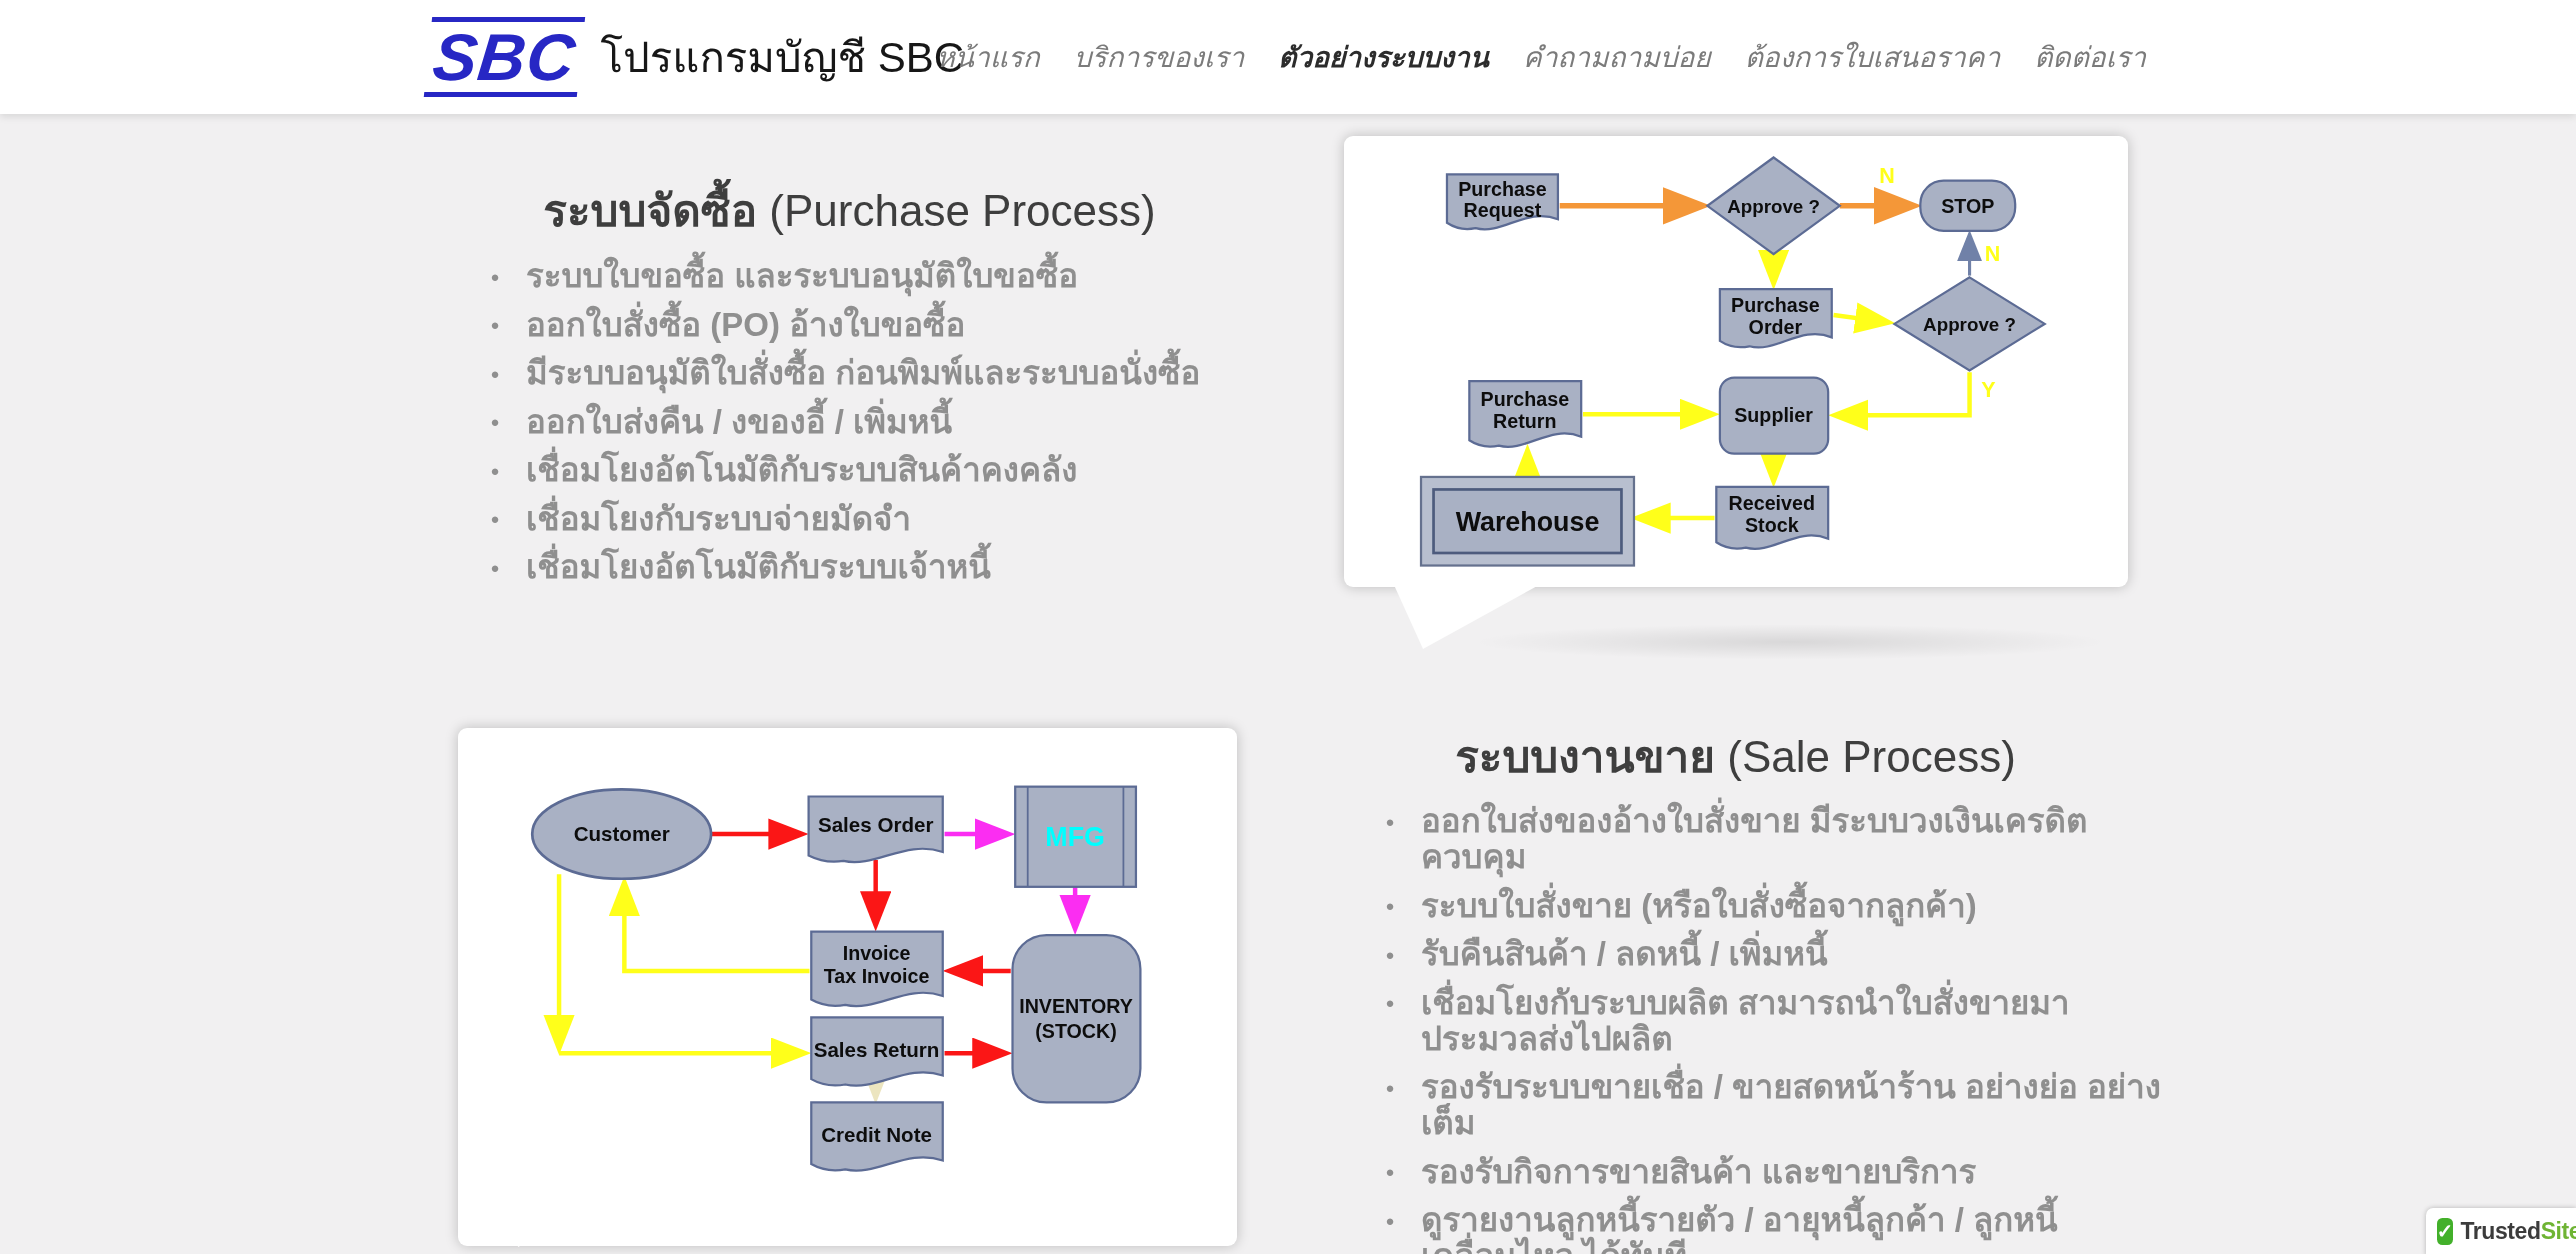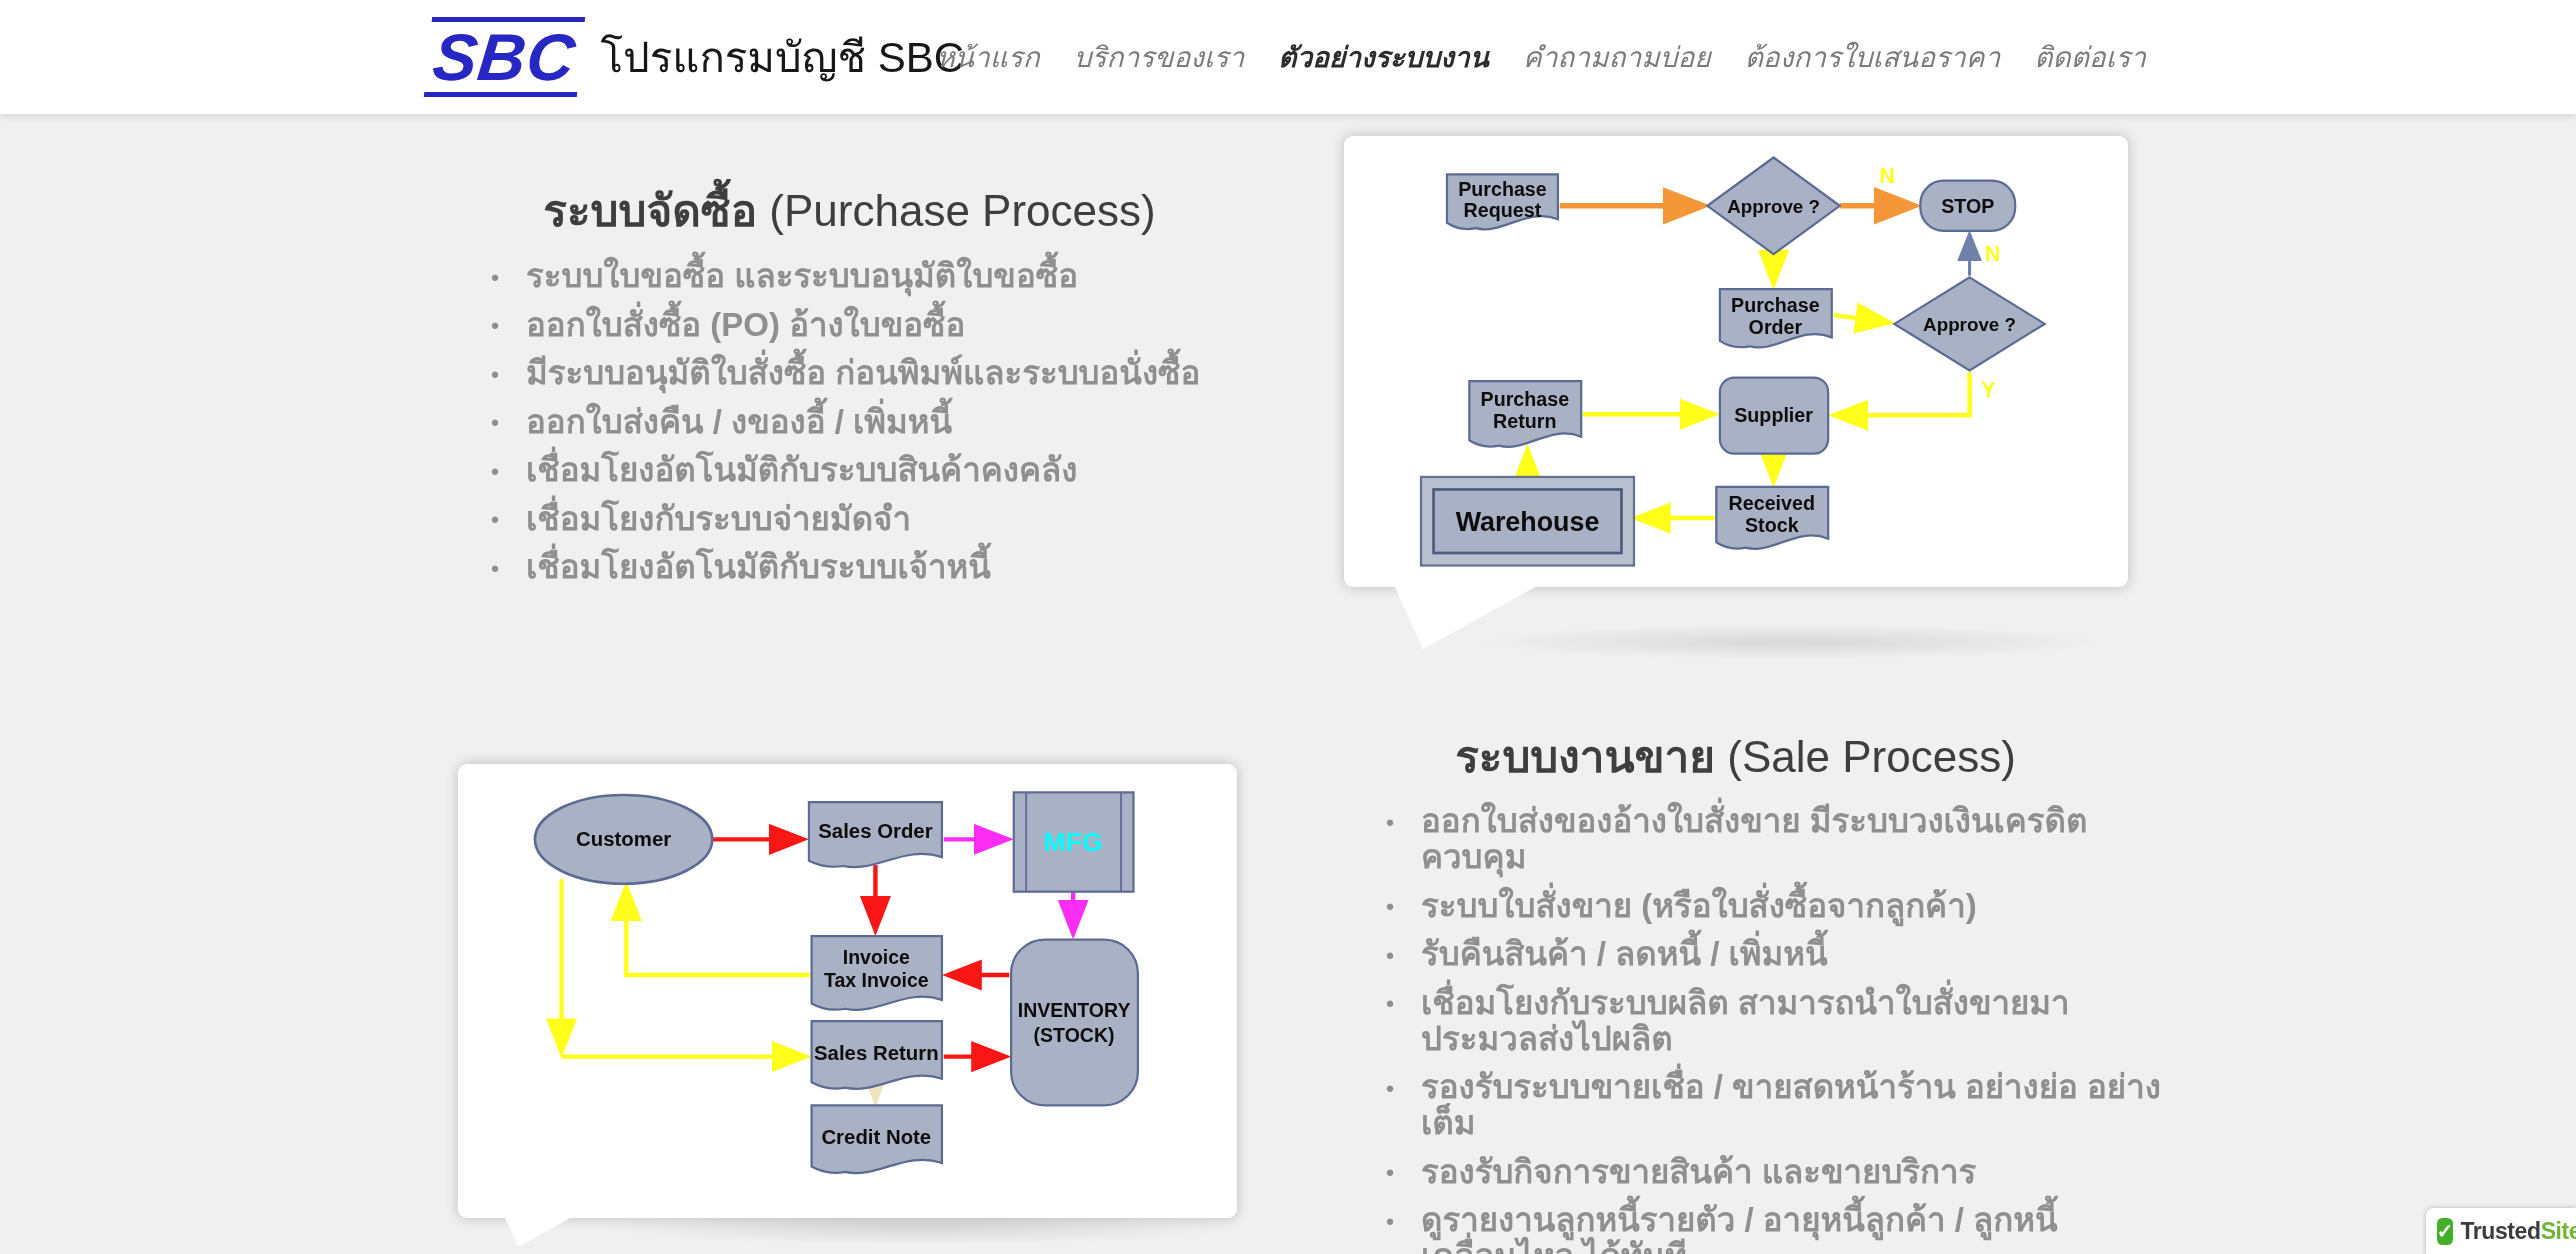--- a/index.html
+++ b/index.html
@@ -31,21 +31,21 @@
   #purchase-list { left:487px; top:258px; width:769px; }
   #sale-list     { left:1382px; top:803px; width:796px; }
   .feature-list li { position:relative; font-size:33px; font-weight:600; color:#8f8f8f;
                      line-height:36px; padding-left:39px; margin-bottom:12.5px; }
   .feature-list li::before { content:"●"; position:absolute; left:3.6px; top:0.9px; font-size:15px; color:#8f8f8f; }
 
   
   .bubble-card { position:absolute; background:#ffffff; border-radius:9px;
                  box-shadow:0 0 12.5px rgba(0,0,0,.22); z-index:5; }
   #purchase-card { left:1344px; top:136px; width:784px; height:451px; }
-  #sale-card     { left:458px;  top:728px; width:779px; height:454px;margin-top:36px; }
+  #sale-card     { left:458px;  top:728px; width:779px; height:518px; }
   .bubble-tail { position:absolute; background:#ffffff; z-index:6;
                  clip-path:polygon(0 0, 100% 0, 20% 100%);
                  filter:drop-shadow(2.7px 2.7px 2.7px rgba(0,0,0,.18)); }
   #purchase-tail { left:1394px; top:585px; width:145px; height:64px; }
   #sale-tail     { left:490px;  top:1184px; width:141px; height:63px; }
   .floor-shadow { position:absolute; border-radius:50%;
                   background:radial-gradient(ellipse at center, rgba(0,0,0,.10) 0%, rgba(0,0,0,0) 70%); }
   #purchase-shadow { left:1470px; top:624px;  width:640px; height:36px; }
   #sale-shadow     { left:591px;  top:1209px; width:657px; height:36px; }
 

